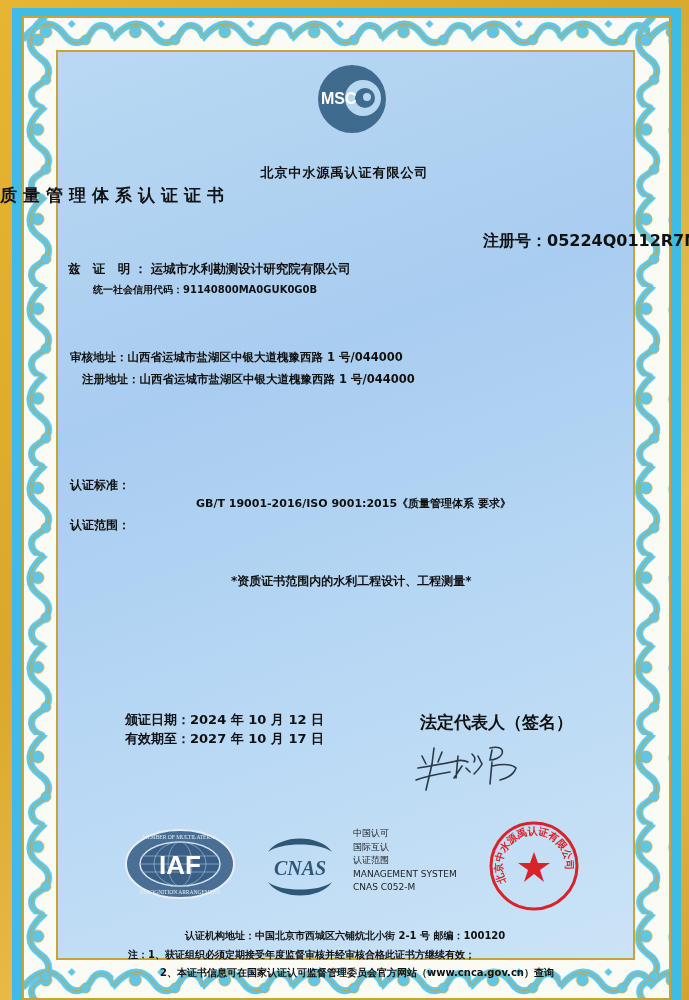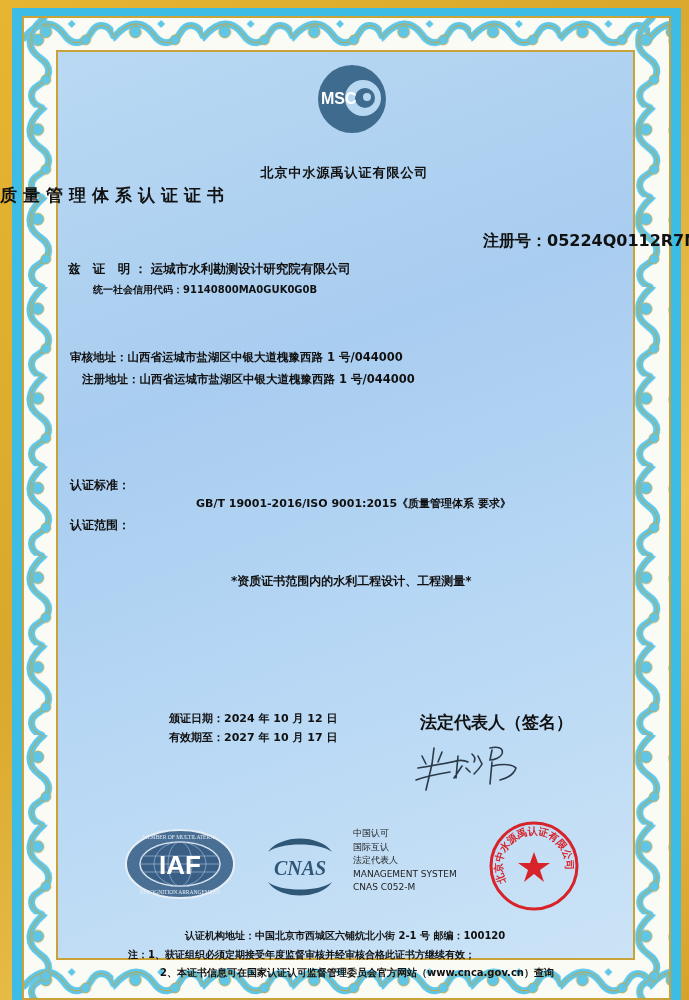--- a/index.html
+++ b/index.html
@@ -44,21 +44,21 @@
 
     .addr { left: 70px; font-size: 11.5px; font-weight: bold; }
     .addr1 { top: 350px; text-align: right; }
     .addr2 { top: 372px; margin-left: 12px; }
 
     .std-label { left: 70px; top: 477px; font-size: 12px; font-weight: bold; }
     .std-value { left: 196px; top: 496px; font-size: 11px; font-weight: bold; }
     .scope-label { left: 70px; top: 517px; font-size: 12px; font-weight: bold; }
     .scope-value { left: 231px; top: 537px; font-size: 12px; font-weight: bold; margin-top: 36px; }
 
-    .date-line { left: 125px; font-size: 11px; font-weight: bold; margin-left: 44px; }
+    .date-line { left: 125px; font-size: 13px; font-weight: bold; }
     .issue-date { top: 711px; }
     .valid-date { top: 730px; }
     .rep-label { left: 420px; top: 711px; font-size: 17px; font-weight: bold; }
     .signature { position: absolute; left: 412px; top: 738px; width: 110px; height: 56px; }
 
     .iaf-logo { position: absolute; left: 124px; top: 828px; width: 112px; height: 72px; }
     .cnas-logo { position: absolute; left: 262px; top: 828px; width: 76px; height: 78px; }
     .cnas-text { left: 353px; top: 827px; font-size: 9px; line-height: 13.5px; color: #222; }
     .seal { position: absolute; left: 488px; top: 820px; width: 92px; height: 92px; }
 
@@ -169,21 +169,21 @@
 </svg>
 
 <svg class="cnas-logo" viewBox="0 0 76 78">
   <path d="M6 24 C18 6, 58 6, 70 24 C58 14, 18 14, 6 24 Z" fill="#2f5777"></path>
   <path d="M6 54 C18 72, 58 72, 70 54 C58 64, 18 64, 6 54 Z" fill="#2f5777"></path>
   <text x="38" y="47" text-anchor="middle" font-family="Liberation Serif, serif" font-style="italic" font-weight="bold" font-size="20" fill="#2f5777">CNAS</text>
 </svg>
 <div class="abs cnas-text">
   <div>中国认可</div>
   <div>国际互认</div>
-  <div>法定代表人</div>
+  <div>认证范围</div>
   <div>MANAGEMENT SYSTEM</div>
   <div>CNAS C052-M</div>
 </div>
 
 <svg class="seal" viewBox="0 0 92 92">
   <defs>
     <path id="sealArc" d="M18 62 A32 32 0 1 1 74 62"></path>
   </defs>
   <circle cx="46" cy="46" r="43" fill="none" stroke="#d8232a" stroke-width="3"></circle>
   <text font-family="DejaVu Sans, sans-serif" font-weight="bold" font-size="10" fill="#d8232a">

